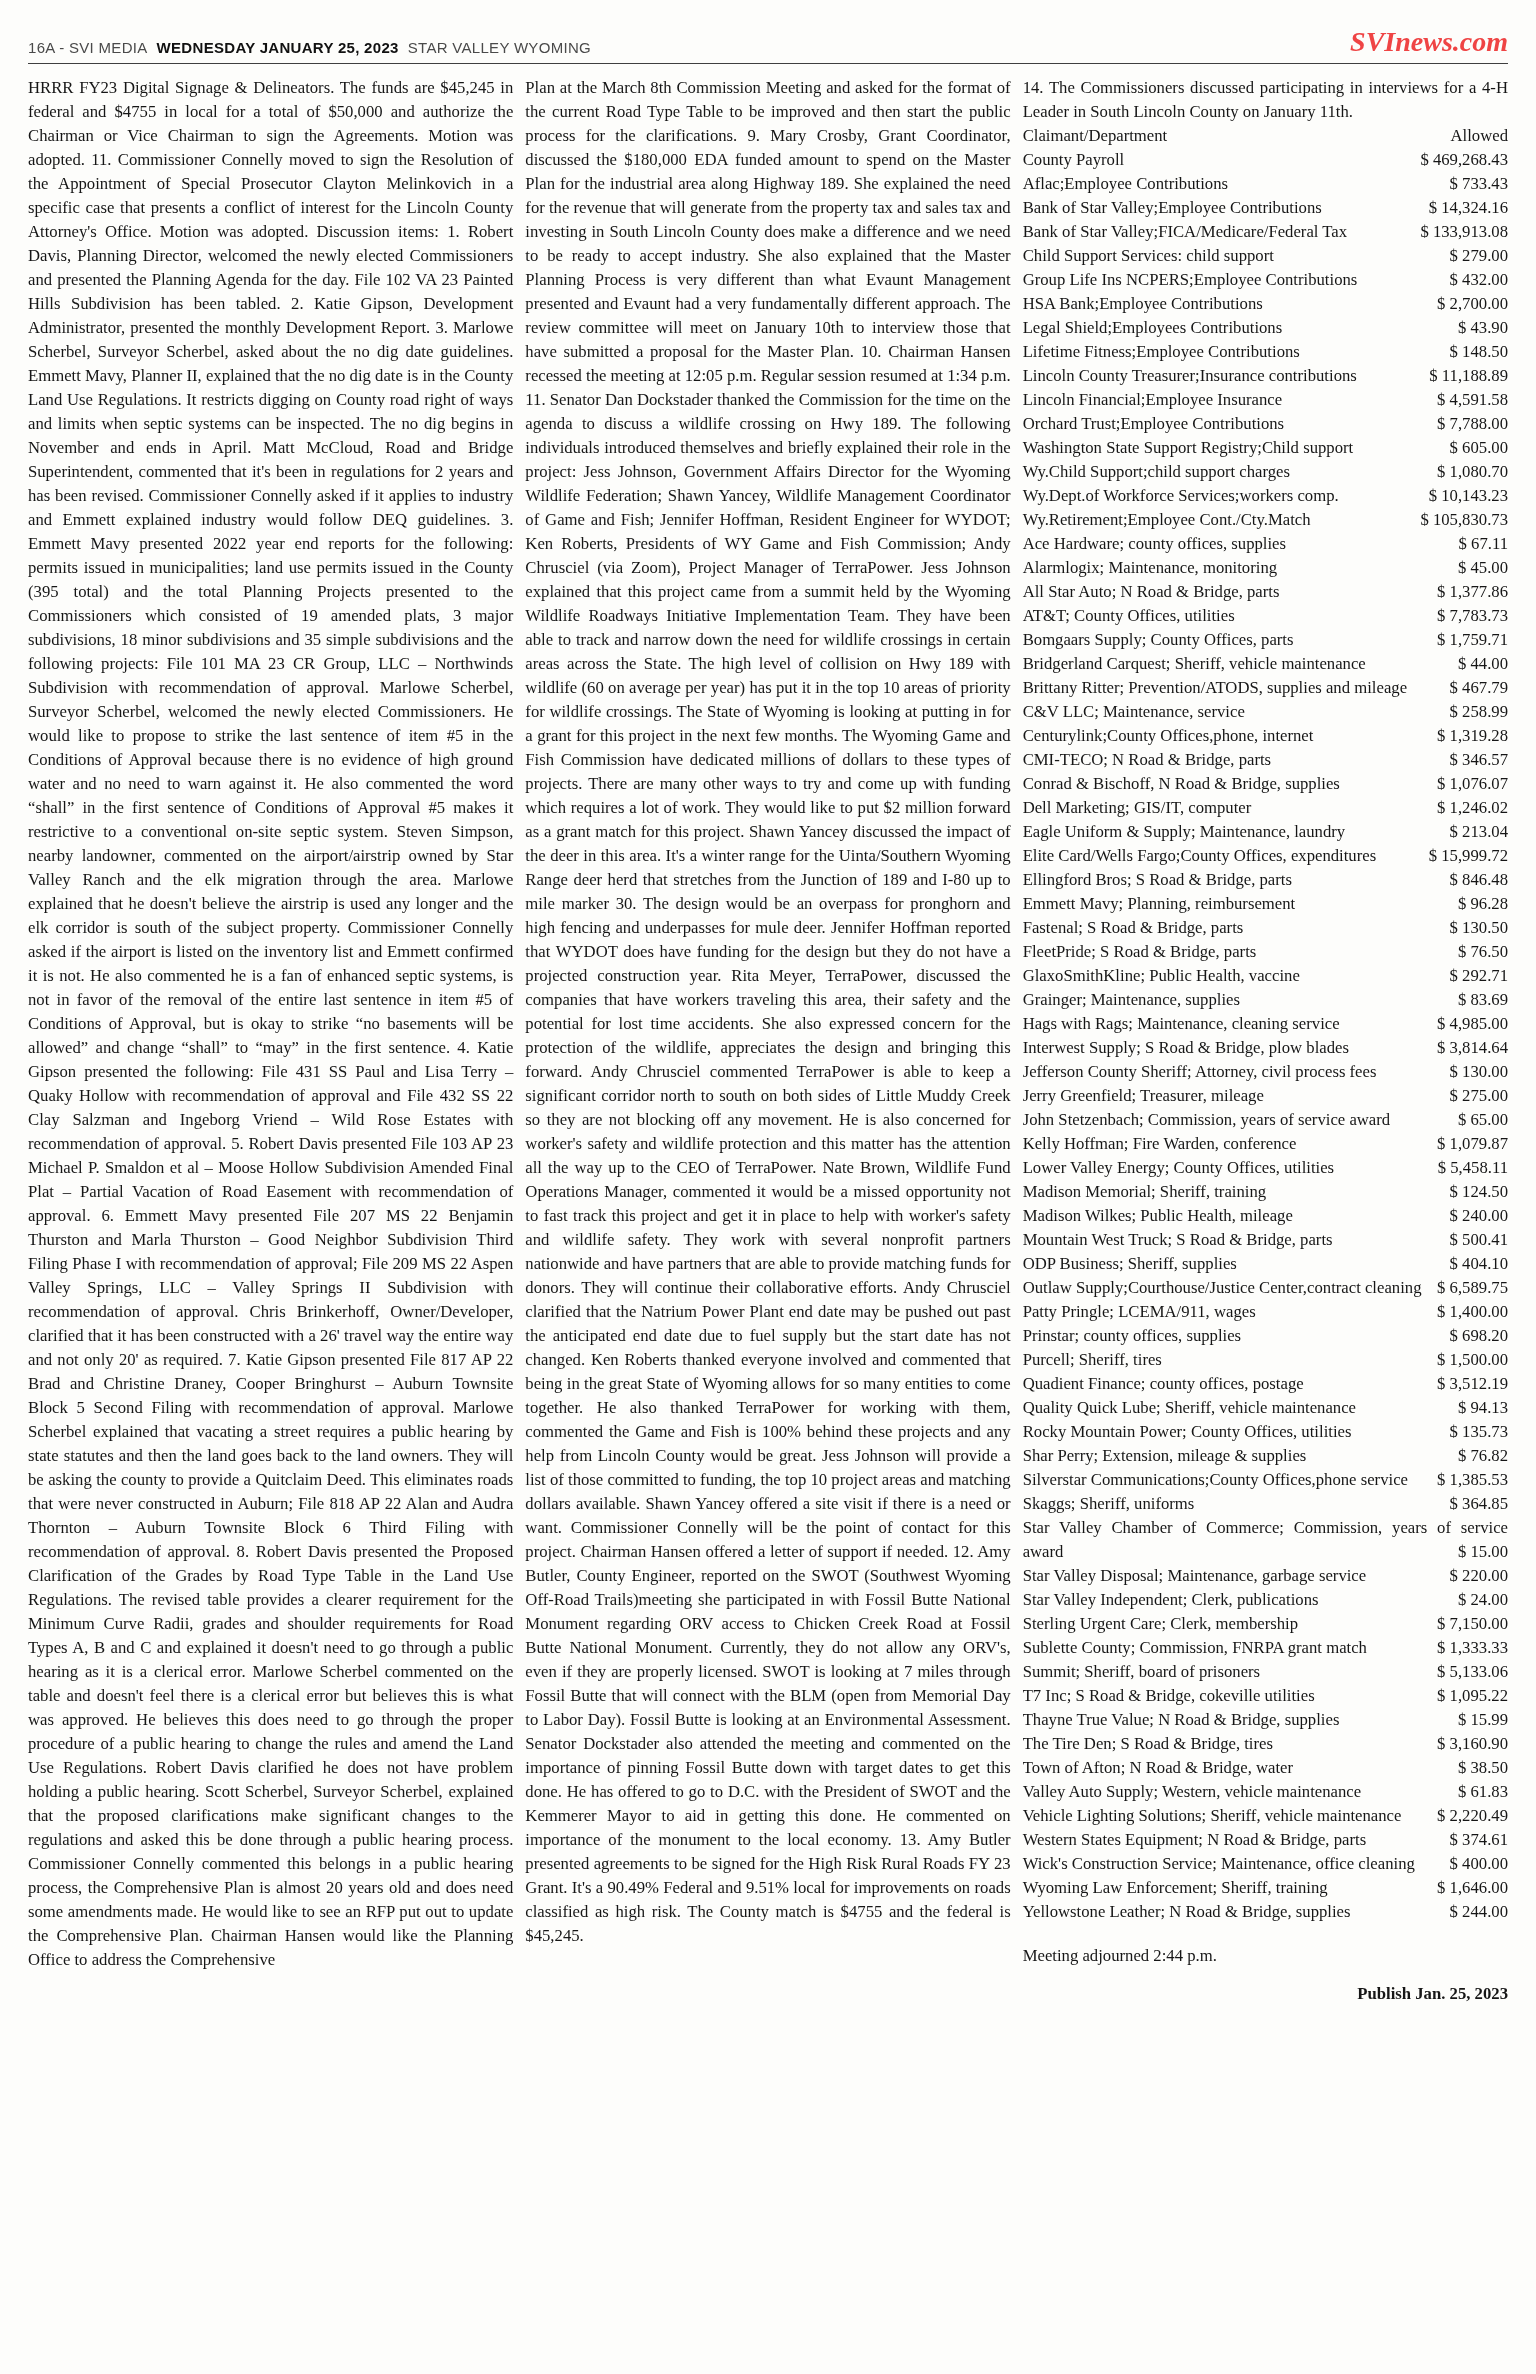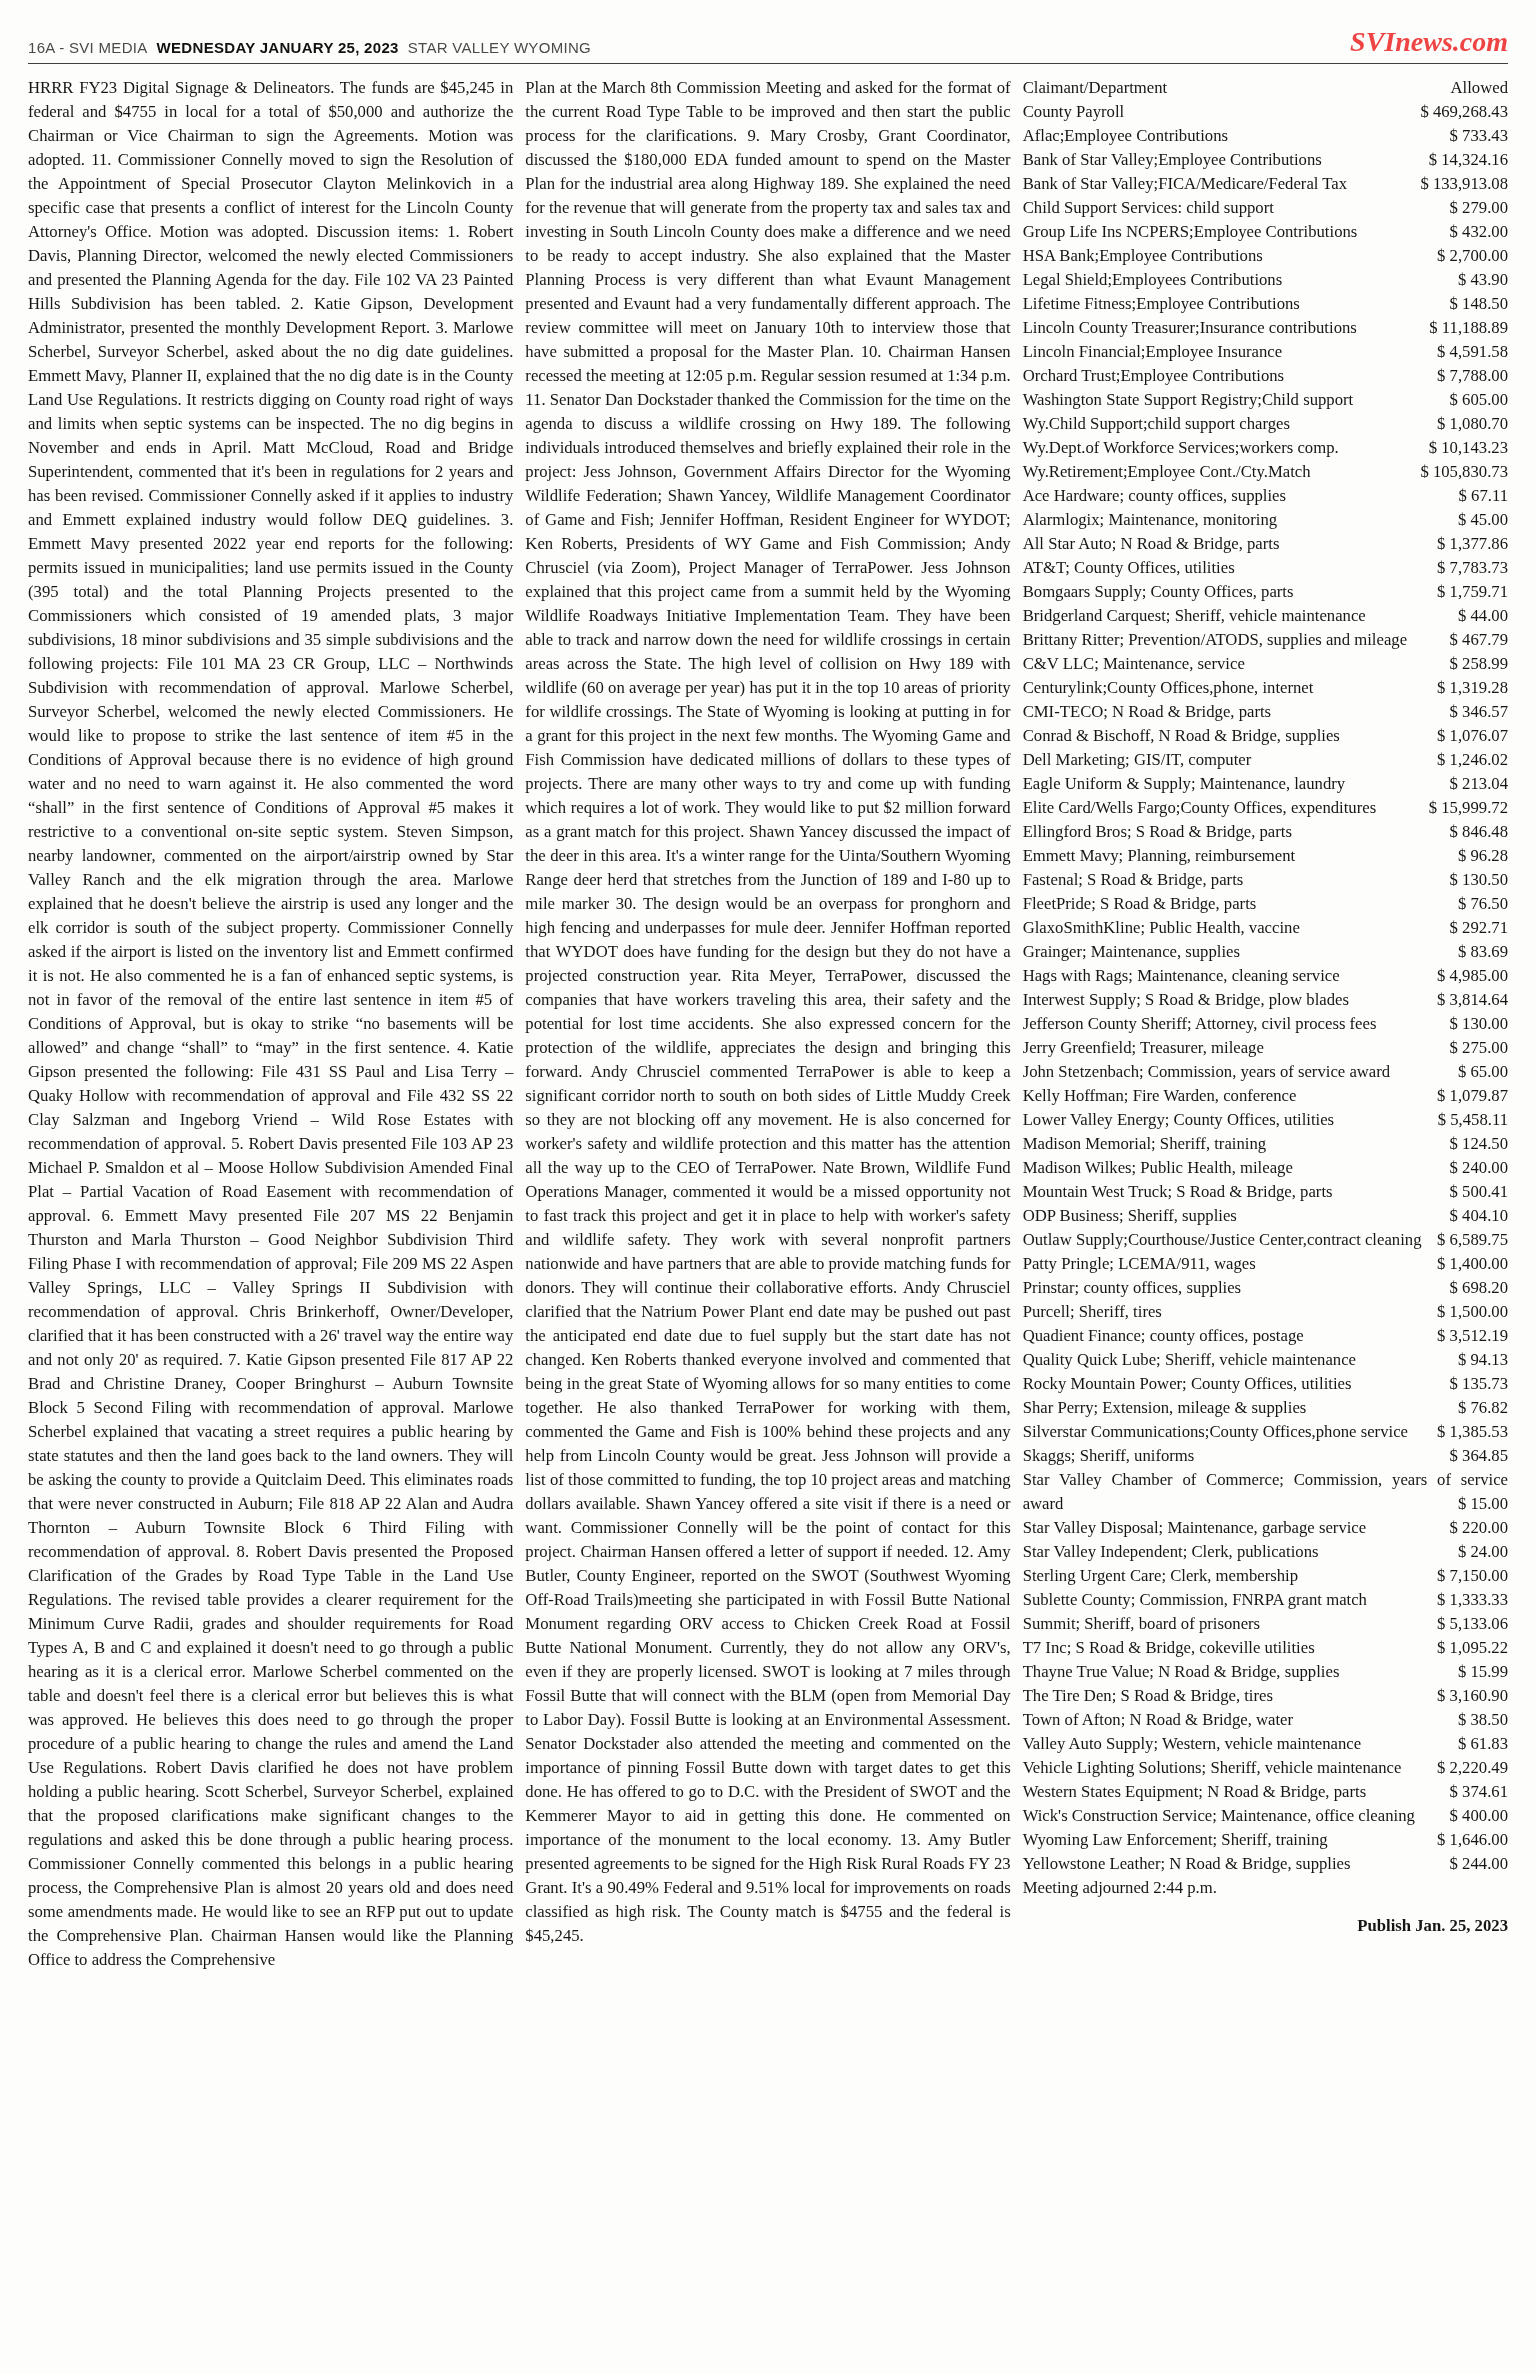--- a/index.html
+++ b/index.html
@@ -53,21 +53,21 @@
     font-size: 16.7px;
     line-height: 24px;
     text-align: justify;
     color: #161616;
   }
   .col3 .intro { text-align: justify; }
   
   .claim-row { text-align: justify; }
   .claim-row::after { content: ""; display: block; clear: both; }
   .claim-amount { float: right; white-space: nowrap; }
-  .adjourned { text-align: left; }
+  .adjourned { text-align: left; margin-top: 20px; }
   .publish {
     font-weight: 700;
     text-align: right;
     margin-top: 14px;
   }
 </style>
 </head>
 <body>
 
 <div class="page">
@@ -83,20 +83,21 @@
 
   <div class="rule"></div>
 
   <main class="columns">
 
     <div class="col">HRRR FY23 Digital Signage &amp; Delineators. The funds are $45,245 in federal and $4755 in local for a total of $50,000 and authorize the Chairman or Vice Chairman to sign the Agreements. Motion was adopted. 11. Commissioner Connelly moved to sign the Resolution of the Appointment of Special Prosecutor Clayton Melinkovich in a specific case that presents a conflict of interest for the Lincoln County Attorney's Office. Motion was adopted. Discussion items: 1. Robert Davis, Planning Director, welcomed the newly elected Commissioners and presented the Planning Agenda for the day. File 102 VA 23 Painted Hills Subdivision has been tabled. 2. Katie Gipson, Development Administrator, presented the monthly Development Report. 3. Marlowe Scherbel, Surveyor Scherbel, asked about the no dig date guidelines. Emmett Mavy, Planner II, explained that the no dig date is in the County Land Use Regulations. It restricts digging on County road right of ways and limits when septic systems can be inspected. The no dig begins in November and ends in April. Matt McCloud, Road and Bridge Superintendent, commented that it's been in regulations for 2 years and has been revised. Commissioner Connelly asked if it applies to industry and Emmett explained industry would follow DEQ guidelines. 3. Emmett Mavy presented 2022 year end reports for the following: permits issued in municipalities; land use permits issued in the County (395 total) and the total Planning Projects presented to the Commissioners which consisted of 19 amended plats, 3 major subdivisions, 18 minor subdivisions and 35 simple subdivisions and the following projects: File 101 MA 23 CR Group, LLC – Northwinds Subdivision with recommendation of approval. Marlowe Scherbel, Surveyor Scherbel, welcomed the newly elected Commissioners. He would like to propose to strike the last sentence of item #5 in the Conditions of Approval because there is no evidence of high ground water and no need to warn against it. He also commented the word “shall” in the first sentence of Conditions of Approval #5 makes it restrictive to a conventional on-site septic system. Steven Simpson, nearby landowner, commented on the airport/airstrip owned by Star Valley Ranch and the elk migration through the area. Marlowe explained that he doesn't believe the airstrip is used any longer and the elk corridor is south of the subject property. Commissioner Connelly asked if the airport is listed on the inventory list and Emmett confirmed it is not. He also commented he is a fan of enhanced septic systems, is not in favor of the removal of the entire last sentence in item #5 of Conditions of Approval, but is okay to strike “no basements will be allowed” and change “shall” to “may” in the first sentence. 4. Katie Gipson presented the following: File 431 SS Paul and Lisa Terry – Quaky Hollow with recommendation of approval and File 432 SS 22 Clay Salzman and Ingeborg Vriend – Wild Rose Estates with recommendation of approval. 5. Robert Davis presented File 103 AP 23 Michael P. Smaldon et al – Moose Hollow Subdivision Amended Final Plat – Partial Vacation of Road Easement with recommendation of approval. 6. Emmett Mavy presented File 207 MS 22 Benjamin Thurston and Marla Thurston – Good Neighbor Subdivision Third Filing Phase I with recommendation of approval; File 209 MS 22 Aspen Valley Springs, LLC – Valley Springs II Subdivision with recommendation of approval. Chris Brinkerhoff, Owner/Developer, clarified that it has been constructed with a 26' travel way the entire way and not only 20' as required. 7. Katie Gipson presented File 817 AP 22 Brad and Christine Draney, Cooper Bringhurst – Auburn Townsite Block 5 Second Filing with recommendation of approval. Marlowe Scherbel explained that vacating a street requires a public hearing by state statutes and then the land goes back to the land owners. They will be asking the county to provide a Quitclaim Deed. This eliminates roads that were never constructed in Auburn; File 818 AP 22 Alan and Audra Thornton – Auburn Townsite Block 6 Third Filing with recommendation of approval. 8. Robert Davis presented the Proposed Clarification of the Grades by Road Type Table in the Land Use Regulations. The revised table provides a clearer requirement for the Minimum Curve Radii, grades and shoulder requirements for Road Types A, B and C and explained it doesn't need to go through a public hearing as it is a clerical error. Marlowe Scherbel commented on the table and doesn't feel there is a clerical error but believes this is what was approved. He believes this does need to go through the proper procedure of a public hearing to change the rules and amend the Land Use Regulations. Robert Davis clarified he does not have problem holding a public hearing. Scott Scherbel, Surveyor Scherbel, explained that the proposed clarifications make significant changes to the regulations and asked this be done through a public hearing process. Commissioner Connelly commented this belongs in a public hearing process, the Comprehensive Plan is almost 20 years old and does need some amendments made. He would like to see an RFP put out to update the Comprehensive Plan. Chairman Hansen would like the Planning Office to address the Comprehensive</div>
 
     <div class="col">Plan at the March 8th Commission Meeting and asked for the format of the current Road Type Table to be improved and then start the public process for the clarifications. 9. Mary Crosby, Grant Coordinator, discussed the $180,000 EDA funded amount to spend on the Master Plan for the industrial area along Highway 189. She explained the need for the revenue that will generate from the property tax and sales tax and investing in South Lincoln County does make a difference and we need to be ready to accept industry. She also explained that the Master Planning Process is very different than what Evaunt Management presented and Evaunt had a very fundamentally different approach. The review committee will meet on January 10th to interview those that have submitted a proposal for the Master Plan. 10. Chairman Hansen recessed the meeting at 12:05 p.m. Regular session resumed at 1:34 p.m. 11. Senator Dan Dockstader thanked the Commission for the time on the agenda to discuss a wildlife crossing on Hwy 189. The following individuals introduced themselves and briefly explained their role in the project: Jess Johnson, Government Affairs Director for the Wyoming Wildlife Federation; Shawn Yancey, Wildlife Management Coordinator of Game and Fish; Jennifer Hoffman, Resident Engineer for WYDOT; Ken Roberts, Presidents of WY Game and Fish Commission; Andy Chrusciel (via Zoom), Project Manager of TerraPower. Jess Johnson explained that this project came from a summit held by the Wyoming Wildlife Roadways Initiative Implementation Team. They have been able to track and narrow down the need for wildlife crossings in certain areas across the State. The high level of collision on Hwy 189 with wildlife (60 on average per year) has put it in the top 10 areas of priority for wildlife crossings. The State of Wyoming is looking at putting in for a grant for this project in the next few months. The Wyoming Game and Fish Commission have dedicated millions of dollars to these types of projects. There are many other ways to try and come up with funding which requires a lot of work. They would like to put $2 million forward as a grant match for this project. Shawn Yancey discussed the impact of the deer in this area. It's a winter range for the Uinta/Southern Wyoming Range deer herd that stretches from the Junction of 189 and I-80 up to mile marker 30. The design would be an overpass for pronghorn and high fencing and underpasses for mule deer. Jennifer Hoffman reported that WYDOT does have funding for the design but they do not have a projected construction year. Rita Meyer, TerraPower, discussed the companies that have workers traveling this area, their safety and the potential for lost time accidents. She also expressed concern for the protection of the wildlife, appreciates the design and bringing this forward. Andy Chrusciel commented TerraPower is able to keep a significant corridor north to south on both sides of Little Muddy Creek so they are not blocking off any movement. He is also concerned for worker's safety and wildlife protection and this matter has the attention all the way up to the CEO of TerraPower. Nate Brown, Wildlife Fund Operations Manager, commented it would be a missed opportunity not to fast track this project and get it in place to help with worker's safety and wildlife safety. They work with several nonprofit partners nationwide and have partners that are able to provide matching funds for donors. They will continue their collaborative efforts. Andy Chrusciel clarified that the Natrium Power Plant end date may be pushed out past the anticipated end date due to fuel supply but the start date has not changed. Ken Roberts thanked everyone involved and commented that being in the great State of Wyoming allows for so many entities to come together. He also thanked TerraPower for working with them, commented the Game and Fish is 100% behind these projects and any help from Lincoln County would be great. Jess Johnson will provide a list of those committed to funding, the top 10 project areas and matching dollars available. Shawn Yancey offered a site visit if there is a need or want. Commissioner Connelly will be the point of contact for this project. Chairman Hansen offered a letter of support if needed. 12. Amy Butler, County Engineer, reported on the SWOT (Southwest Wyoming Off-Road Trails)meeting she participated in with Fossil Butte National Monument regarding ORV access to Chicken Creek Road at Fossil Butte National Monument. Currently, they do not allow any ORV's, even if they are properly licensed. SWOT is looking at 7 miles through Fossil Butte that will connect with the BLM (open from Memorial Day to Labor Day). Fossil Butte is looking at an Environmental Assessment. Senator Dockstader also attended the meeting and commented on the importance of pinning Fossil Butte down with target dates to get this done. He has offered to go to D.C. with the President of SWOT and the Kemmerer Mayor to aid in getting this done. He commented on importance of the monument to the local economy. 13. Amy Butler presented agreements to be signed for the High Risk Rural Roads FY 23 Grant. It's a 90.49% Federal and 9.51% local for improvements on roads classified as high risk. The County match is $4755 and the federal is $45,245.</div>
 
     <div class="col col3">
+      <p class="intro">14. The Commissioners discussed participating in interviews for a 4-H Leader in South Lincoln County on January 11th.</p>
 
       <div class="claim-row claim-header">
         <span class="claim-name">Claimant/Department</span><span class="claim-amount">Allowed</span>
       </div>
 
       <div>
           <div class="claim-row"><span class="claim-name">County Payroll</span><span class="claim-amount">$ 469,268.43</span></div>
           <div class="claim-row"><span class="claim-name">Aflac;Employee Contributions</span><span class="claim-amount">$ 733.43</span></div>
           <div class="claim-row"><span class="claim-name">Bank of Star Valley;Employee Contributions</span><span class="claim-amount">$ 14,324.16</span></div>
           <div class="claim-row"><span class="claim-name">Bank of Star Valley;FICA/Medicare/Federal Tax</span><span class="claim-amount">$ 133,913.08</span></div>

